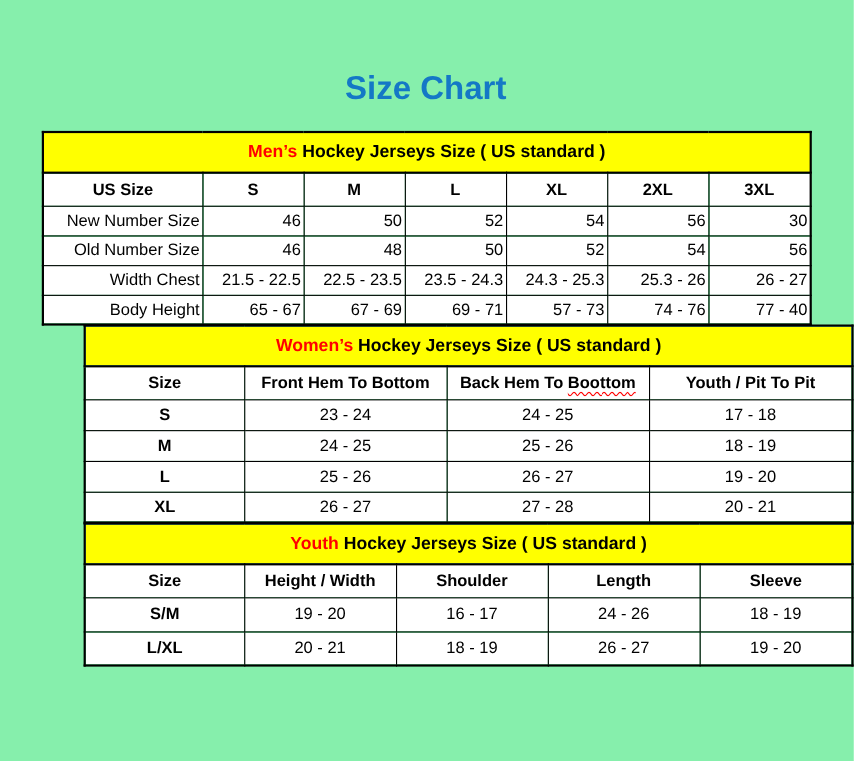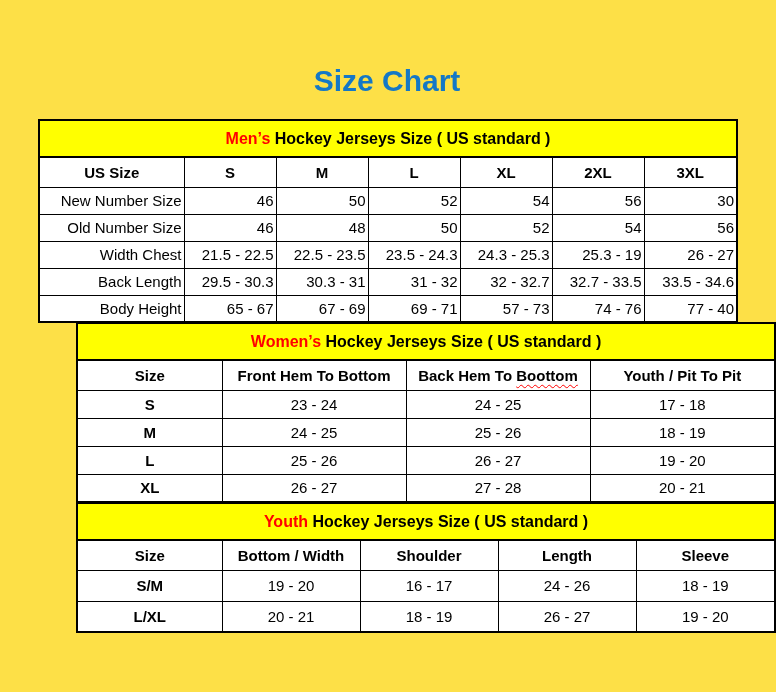--- a/index.html
+++ b/index.html
@@ -14,21 +14,21 @@
     width: 776px;
     height: 692px;
     background: #ffffff;
     font-family: "Liberation Sans", sans-serif;
     overflow: hidden;
   }
   .sheet {
     position: relative;
     width: 776px;
     height: 692px;
-    background: #fde047;
+    background: #86efac;
   }
   .content {
     position: absolute;
     left: 38px;
     top: 0;
     width: 698px;
   }
   .page-title {
     margin: 62px 0 0 0;
     text-align: center;
@@ -141,31 +141,22 @@
               <td>52</td>
               <td>54</td>
               <td>56</td>
             </tr>
             <tr>
               <td class="row-label">Width Chest</td>
               <td>21.5 - 22.5</td>
               <td>22.5 - 23.5</td>
               <td>23.5 - 24.3</td>
               <td>24.3 - 25.3</td>
-              <td>25.3 - 19</td>
-              <td>26 - 27</td>
-            </tr>
-            <tr>
-              <td class="row-label">Back Length</td>
-              <td>29.5 - 30.3</td>
-              <td>30.3 - 31</td>
-              <td>31 - 32</td>
-              <td>32 - 32.7</td>
-              <td>32.7 - 33.5</td>
-              <td>33.5 - 34.6</td>
+              <td>25.3 - 26</td>
+              <td>26 - 27</td>
             </tr>
             <tr>
               <td class="row-label">Body Height</td>
               <td>65 - 67</td>
               <td>67 - 69</td>
               <td>69 - 71</td>
               <td>57 - 73</td>
               <td>74 - 76</td>
               <td>77 - 40</td>
             </tr>
@@ -229,21 +220,21 @@
             <col style="width: 139px;">
           </colgroup>
         <thead>
           <tr>
             <th class="band-cell" colspan="5">
               <span class="band-accent">Youth</span><span> Hockey Jerseys Size ( US standard )</span>
             </th>
           </tr>
           <tr class="cols-row">
               <th><span>Size</span></th>
-              <th><span>Bottom / Width</span></th>
+              <th><span>Height / Width</span></th>
               <th><span>Shoulder</span></th>
               <th><span>Length</span></th>
               <th><span>Sleeve</span></th>
             </tr>
         </thead>
         <tbody>
             <tr>
               <td class="row-label row-label-bold">S/M</td>
               <td>19 - 20</td>
               <td>16 - 17</td>

